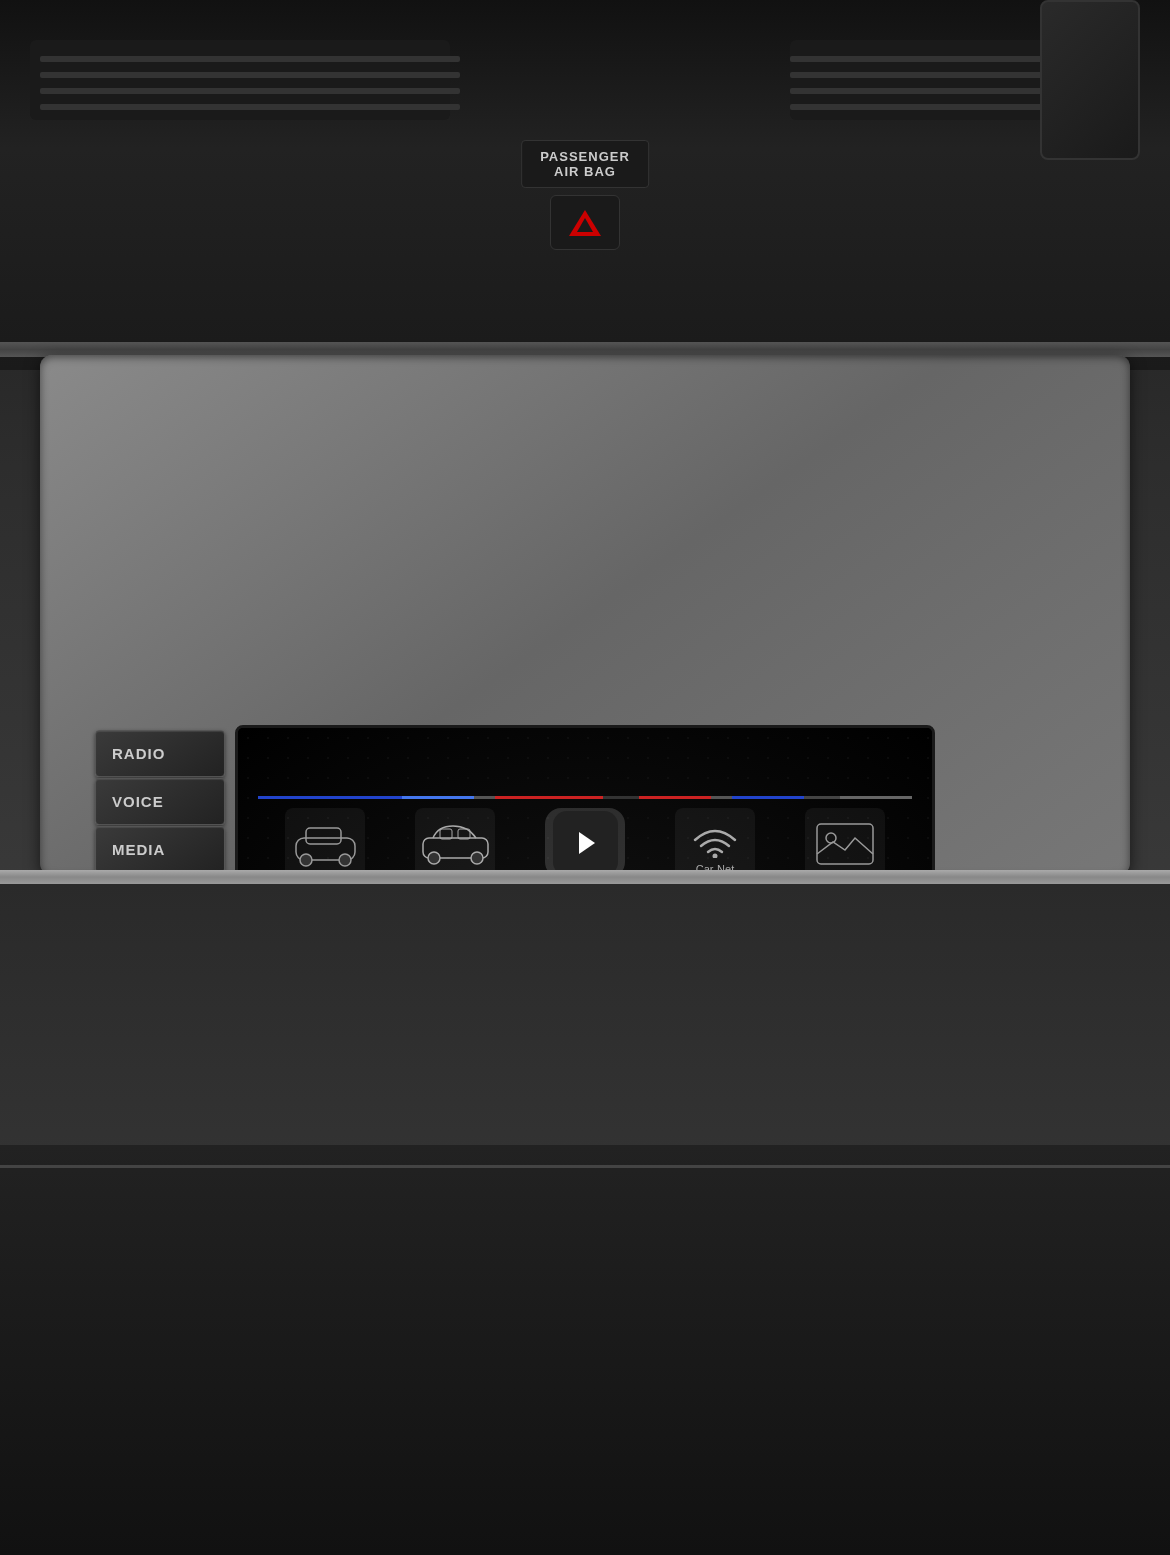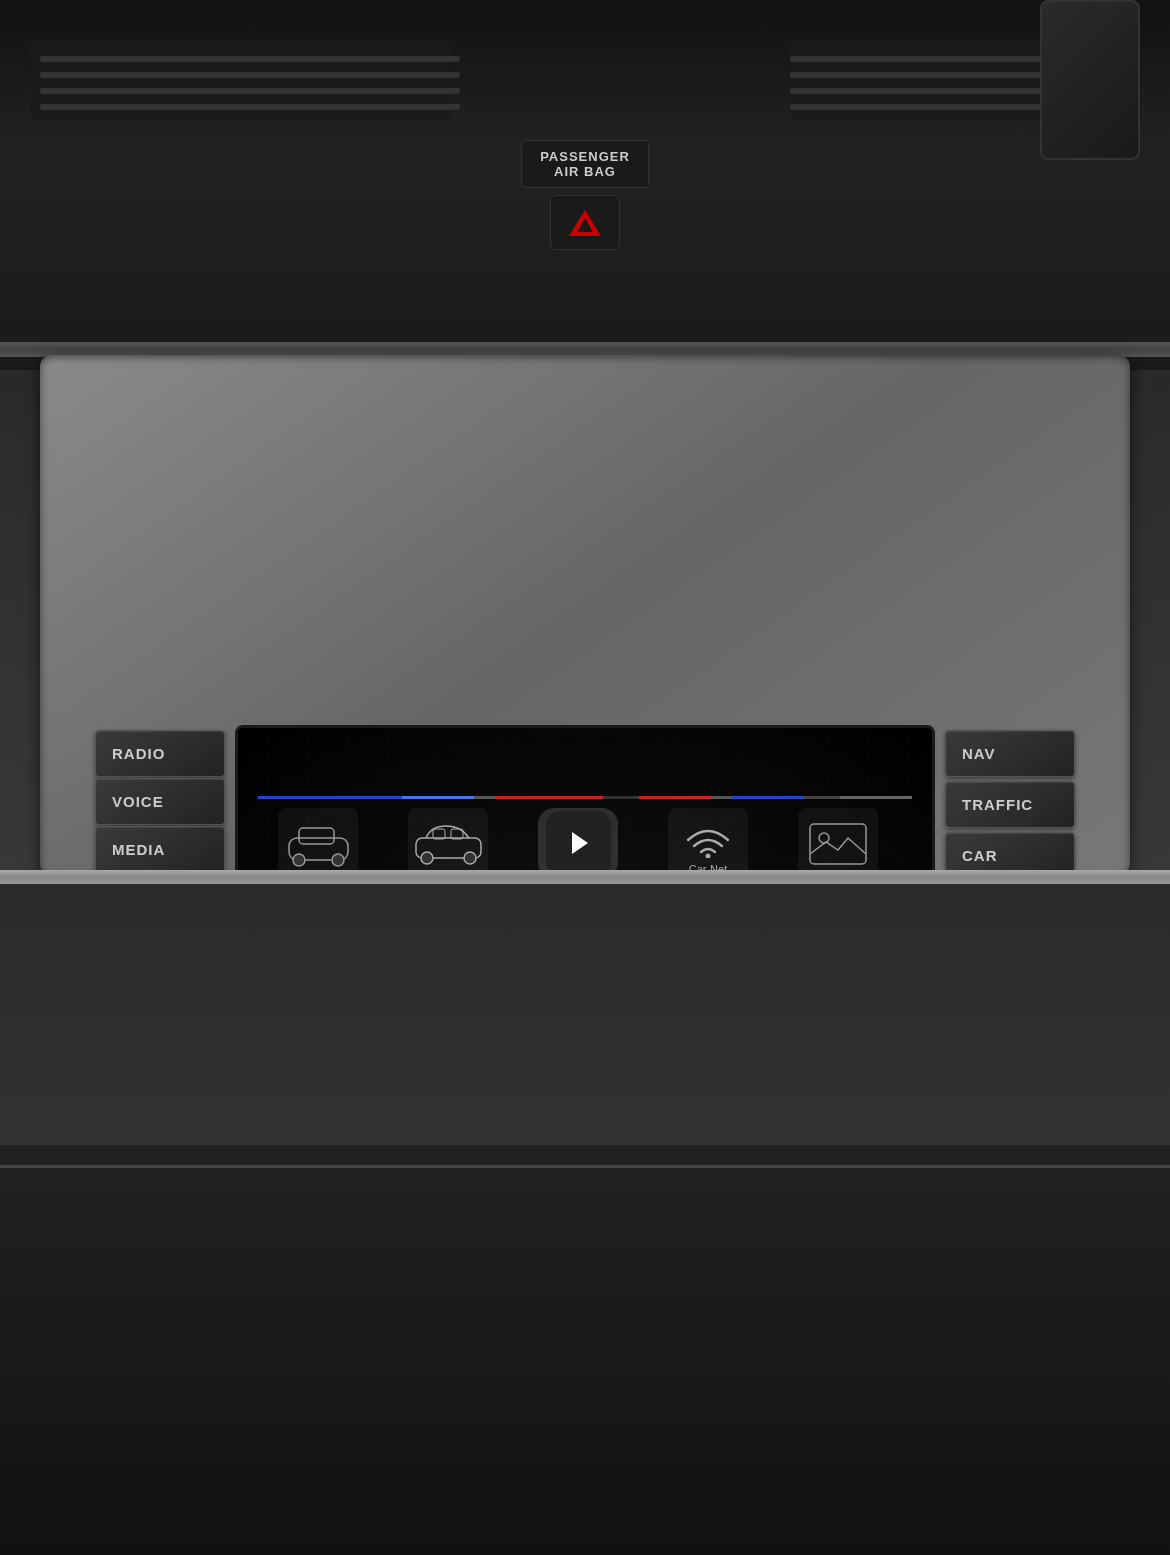--- a/index.html
+++ b/index.html
@@ -226,20 +226,21 @@
     }
 
     
     .apps-row {
       position: absolute;
       top: 80px;
       left: 0;
       right: 0;
       display: flex;
       align-items: center;
+      justify-content: center;
       gap: 30px;
       padding: 0 30px;
     }
 
     .app-icon-container {
       display: flex;
       flex-direction: column;
       align-items: center;
       width: 100px;
     }
@@ -448,26 +449,20 @@
 
   <div class="infotainment-unit">
 
     <div class="left-buttons">
       <button class="hw-button">RADIO</button>
       <button class="hw-button">VOICE</button>
       <button class="hw-button">MEDIA</button>
       <button class="hw-button">VOICE</button>
     </div>
 
-    <div class="right-buttons">
-      <button class="hw-button">NAV</button>
-      <button class="hw-button">TRAFFIC</button>
-      <button class="hw-button">CAR</button>
-      <button class="hw-button">MENU</button>
-    </div>
 
     <div class="screen-container">
       <div class="screen">
 
         <div class="screen-bg-dots"></div>
 
         <div class="screen-top-bars">
           <div class="bar-segment bar-blue" style="flex:2"></div>
           <div class="bar-segment bar-blue-light" style="flex:1"></div>
           <div class="bar-segment" style="flex:0.3;background:#555"></div>

